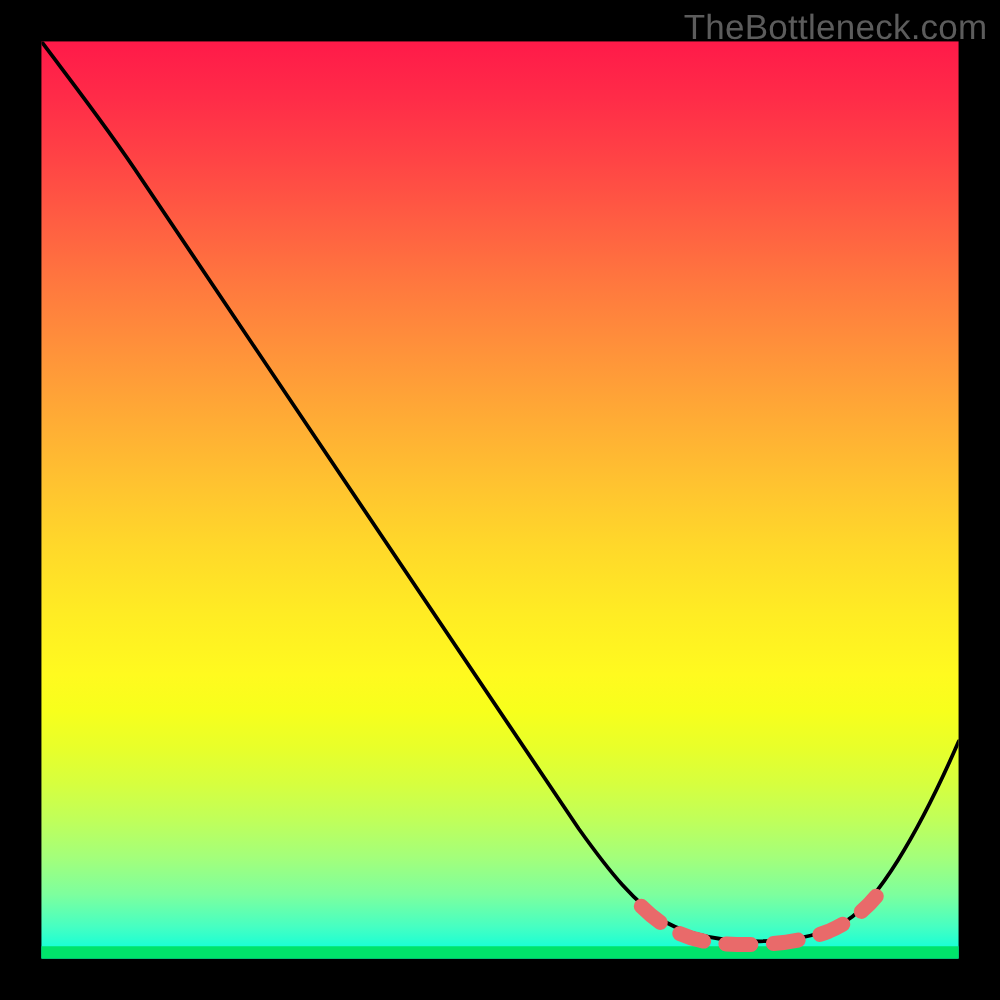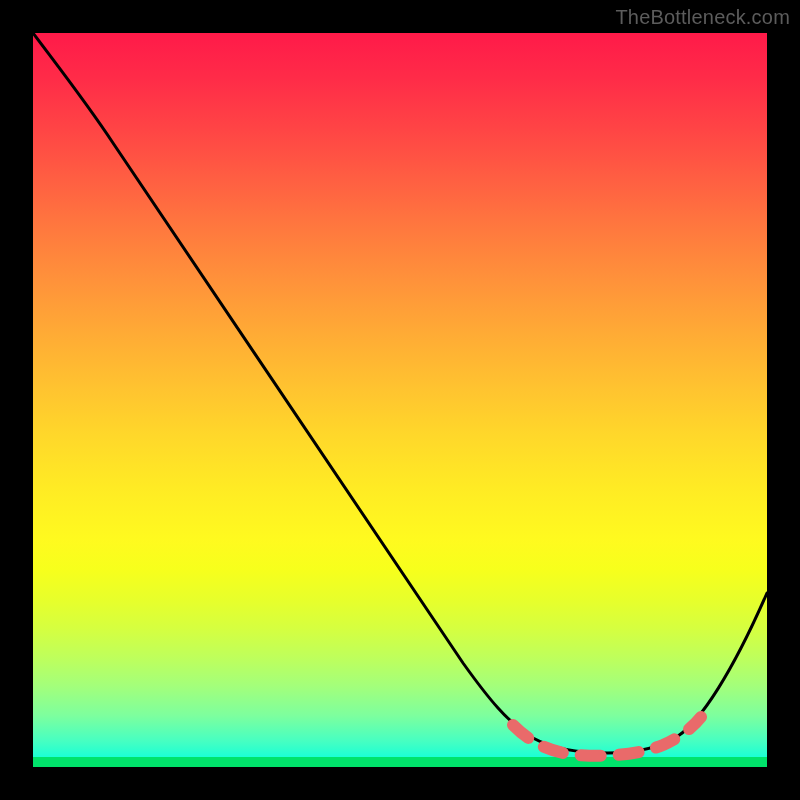--- a/index.html
+++ b/index.html
@@ -59,21 +59,21 @@
     right: 0;
     bottom: 0;
     height: 10px;
     background: #00e36b;
   }
   .attrib {
     position: absolute;
     top: 6px;
     right: 10px;
     color: #5c5c5c;
-    font-size: 20px;
+    font-size: 28px;
     letter-spacing: 0.2px;
     user-select: none;
   }
   svg.curve {
     position: absolute;
     inset: 0;
   }
   .line {
     fill: none;
     stroke: #000;

